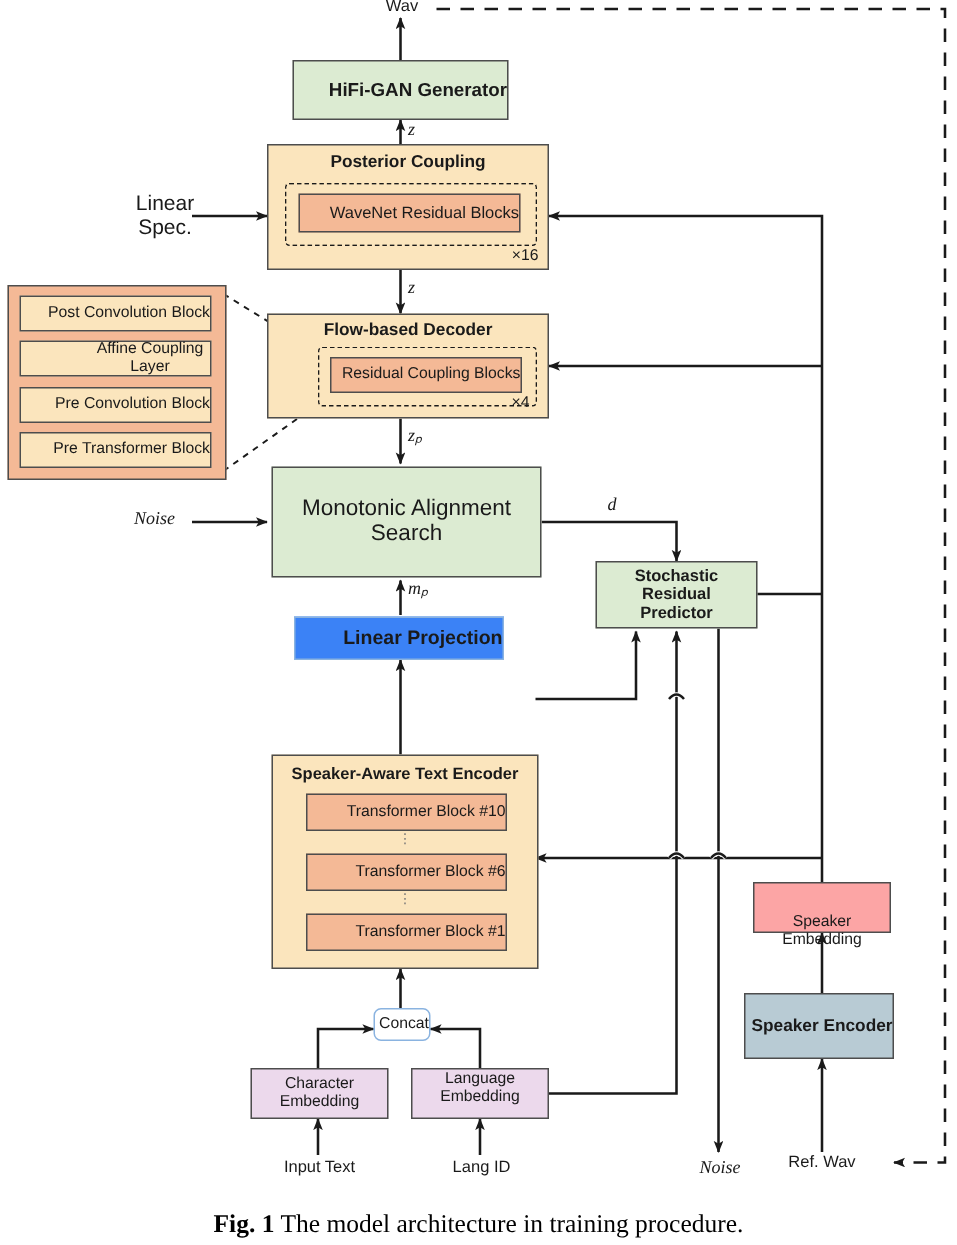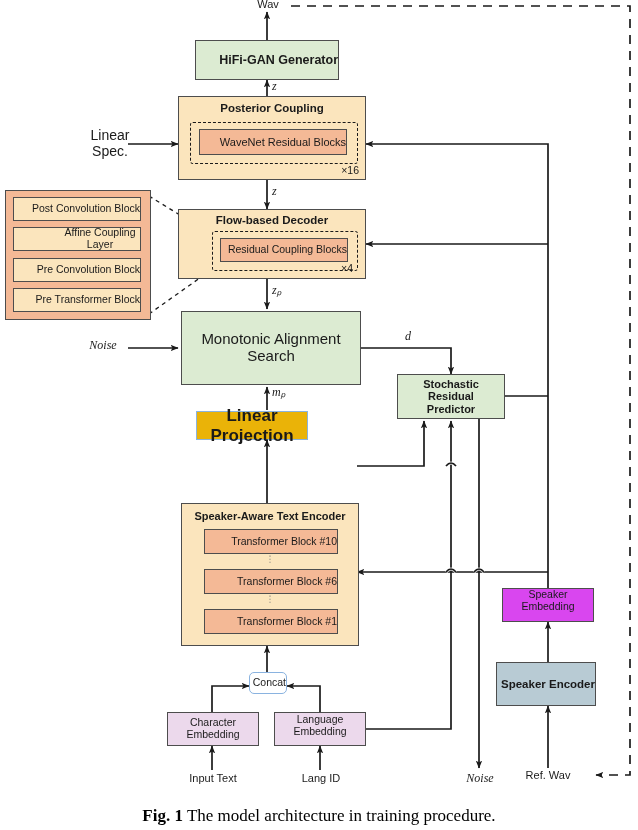--- a/index.html
+++ b/index.html
@@ -108,21 +108,21 @@
     <div class="bx" style="left:41px;top:28px;width:128px;height:24px;background:#f4b996;border:1.5px solid #4d4d4d;font-size:10.5px;">
       <span>Residual Coupling Blocks</span>
     </div>
     <div style="position:absolute;right:12px;bottom:3px;font-size:10.5px;">×4</div>
   </div>
 
   <div class="bx" style="left:181px;top:311px;width:180px;height:74px;background:#dcebd2;border:1.6px solid #4d4d4d;font-weight:normal;font-size:15px;">
     <span>Monotonic Alignment Search</span>
   </div>
 
-  <div class="bx" style="left:196px;top:411px;width:112px;height:29px;background:#eab308;border:1.8px solid #8ab3e0;font-weight:bold;font-size:17px;">
+  <div class="bx" style="left:196px;top:411px;width:140px;height:29px;background:#3b82f6;border:1.8px solid #8ab3e0;font-weight:bold;font-size:13px;">
     <span>Linear Projection</span>
   </div>
 
   <div class="bx" style="left:397px;top:374px;width:108px;height:45px;background:#dcebd2;border:1.6px solid #4d4d4d;font-weight:bold;font-size:11px;display:block;padding-top:3px;">
     <div>Stochastic</div>
     <div>Residual</div>
     <div>Predictor</div>
   </div>
 
   <div class="bx" style="left:181px;top:503px;width:178px;height:143px;background:#fbe5bd;border:1.8px solid #4d4d4d;display:block;">
@@ -147,21 +147,21 @@
   <div class="bx" style="left:167px;top:712px;width:92px;height:34px;background:#ecd9ec;border:1.5px solid #4d4d4d;font-size:10.5px;display:block;padding-top:4px;">
     <div>Character</div>
     <div>Embedding</div>
   </div>
 
   <div class="bx" style="left:274px;top:712px;width:92px;height:34px;background:#ecd9ec;border:1.5px solid #4d4d4d;font-size:10.5px;display:block;padding-top:1px;">
     <div>Language</div>
     <div>Embedding</div>
   </div>
 
-  <div class="bx" style="left:502px;top:588px;width:92px;height:34px;background:#d946ef;border:1.5px solid #4d4d4d;font-size:10.5px;display:block;padding-top:0;">
+  <div class="bx" style="left:502px;top:588px;width:92px;height:34px;background:#fca5a5;border:1.5px solid #4d4d4d;font-size:10.5px;display:block;padding-top:20px;">
     <div>Speaker</div>
     <div>Embedding</div>
   </div>
 
   <div class="bx" style="left:496px;top:662px;width:100px;height:44px;background:#b8cbd4;border:1.6px solid #4d4d4d;font-weight:bold;font-size:11.5px;">
     <span>Speaker Encoder</span>
   </div>
 
   <div style="position:absolute;left:5px;top:190px;width:144px;height:128px;background:#f4b996;border:1.6px solid #4d4d4d;">
     <div class="bx" style="left:7px;top:6px;width:128px;height:24px;background:#fbe5bd;border:1.4px solid #4d4d4d;font-size:10.5px;">

